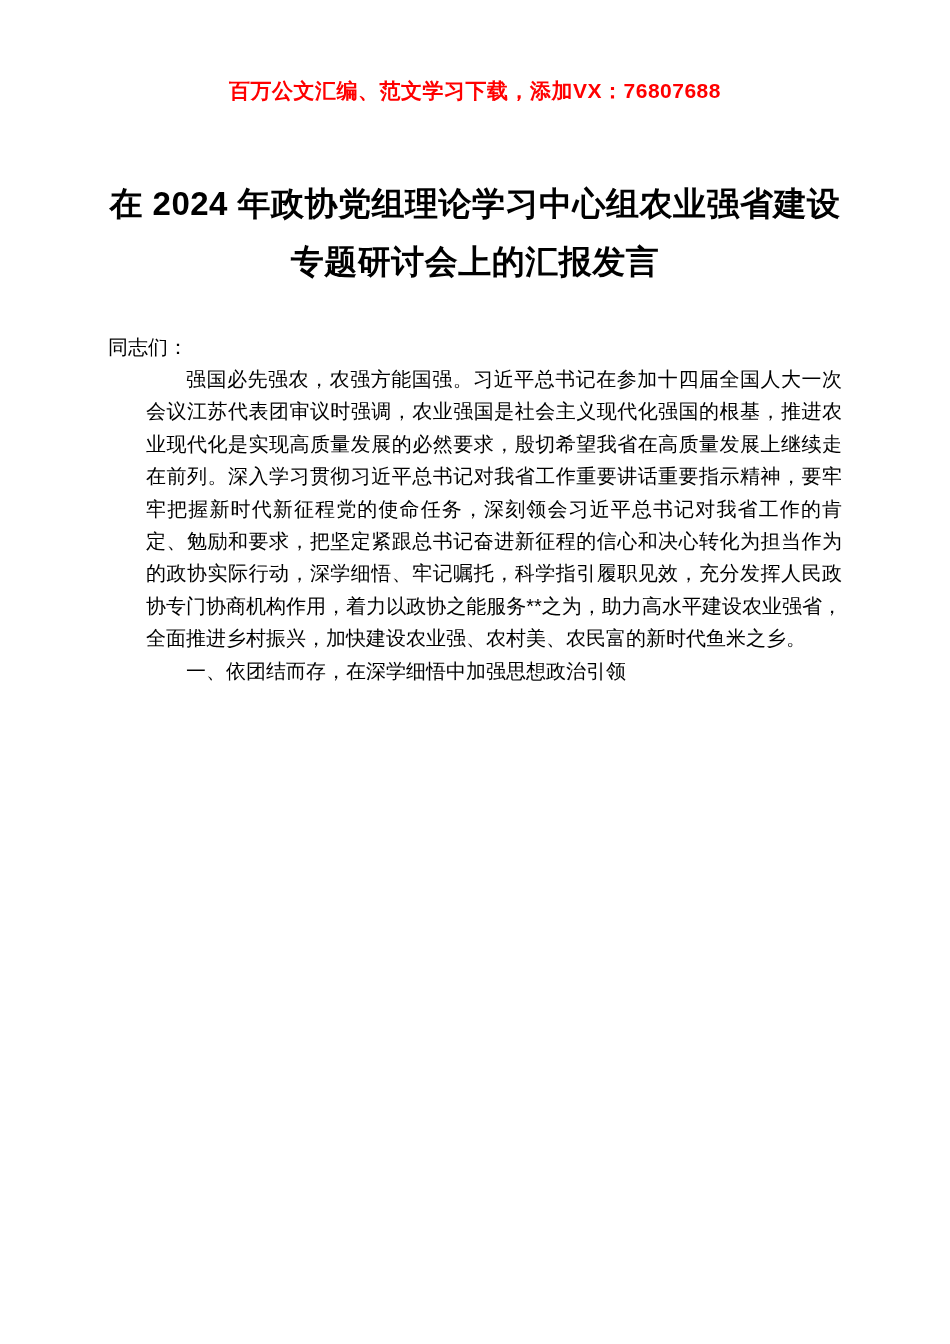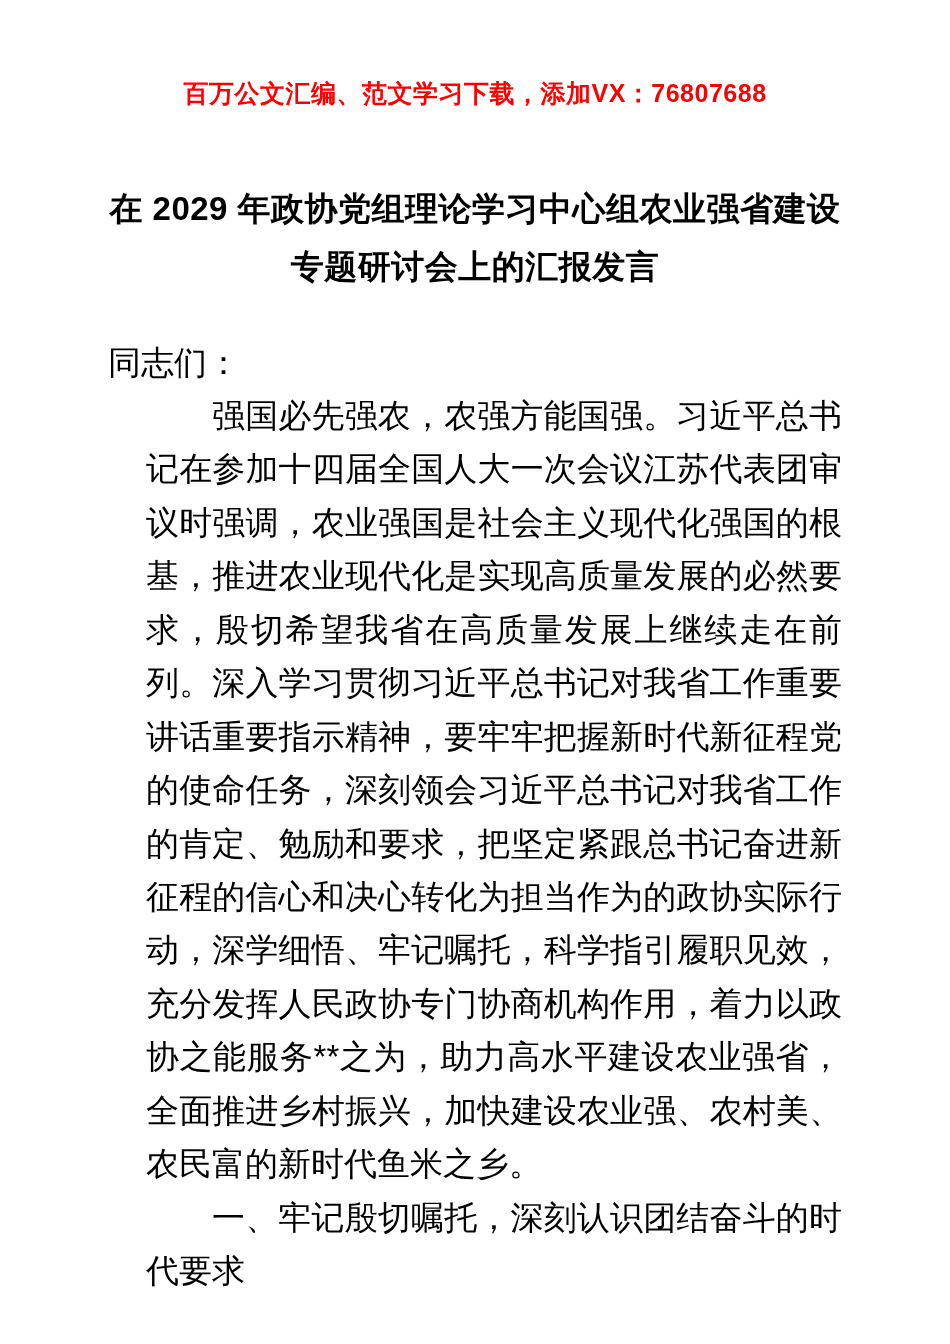--- a/index.html
+++ b/index.html
@@ -19,21 +19,21 @@
     height: 1344px;
     box-sizing: border-box;
     padding: 0 108px;
     background: #ffffff;
   }
   .watermark {
     margin: 0;
     padding-top: 78px;
     text-align: center;
     color: #ff0000;
-    font-size: 25px;
+    font-size: 21px;
     font-weight: 700;
     letter-spacing: 0.5px;
     line-height: 1.2;
     font-family: "Liberation Sans", sans-serif;
     white-space: nowrap;
   }
   .doc-title {
     margin: 0;
     padding-top: 72px;
     text-align: center;
@@ -43,21 +43,21 @@
     line-height: 1.75;
     letter-spacing: 0.5px;
     font-family: "Liberation Sans", sans-serif;
   }
   .body-text {
     margin: 0;
     padding-top: 40px;
   }
   .para {
     margin: 0;
-    font-size: 33px;
+    font-size: 20px;
     line-height: 1.62;
     color: #000000;
     text-align: justify;
     text-justify: inter-ideograph;
     letter-spacing: 0px;
     font-family: "Liberation Sans", sans-serif;
   }
   .indent {
     text-indent: 2em;
     margin-left: 38px;
@@ -66,21 +66,21 @@
     text-indent: 0;
   }
 </style>
 </head>
 <body>
 
 <div class="page">
 
   <div class="watermark">百万公文汇编、范文学习下载，添加VX：76807688</div>
 
-  <h1 class="doc-title">在 2029 年政协党组理论学习中心组农业强省建设专题研讨会上的汇报发言</h1>
+  <h1 class="doc-title">在 2024 年政协党组理论学习中心组农业强省建设专题研讨会上的汇报发言</h1>
 
   <div class="body-text">
     <p class="para no-indent">同志们：</p>
     <p class="para indent">强国必先强农，农强方能国强。习近平总书记在参加十四届全国人大一次会议江苏代表团审议时强调，农业强国是社会主义现代化强国的根基，推进农业现代化是实现高质量发展的必然要求，殷切希望我省在高质量发展上继续走在前列。深入学习贯彻习近平总书记对我省工作重要讲话重要指示精神，要牢牢把握新时代新征程党的使命任务，深刻领会习近平总书记对我省工作的肯定、勉励和要求，把坚定紧跟总书记奋进新征程的信心和决心转化为担当作为的政协实际行动，深学细悟、牢记嘱托，科学指引履职见效，充分发挥人民政协专门协商机构作用，着力以政协之能服务**之为，助力高水平建设农业强省，全面推进乡村振兴，加快建设农业强、农村美、农民富的新时代鱼米之乡。</p>
-    <p class="para indent">一、牢记殷切嘱托，深刻认识团结奋斗的时代要求</p>
+    <p class="para indent">一、依团结而存，在深学细悟中加强思想政治引领</p>
   </div>
 
 </div>
 
 </body></html>

